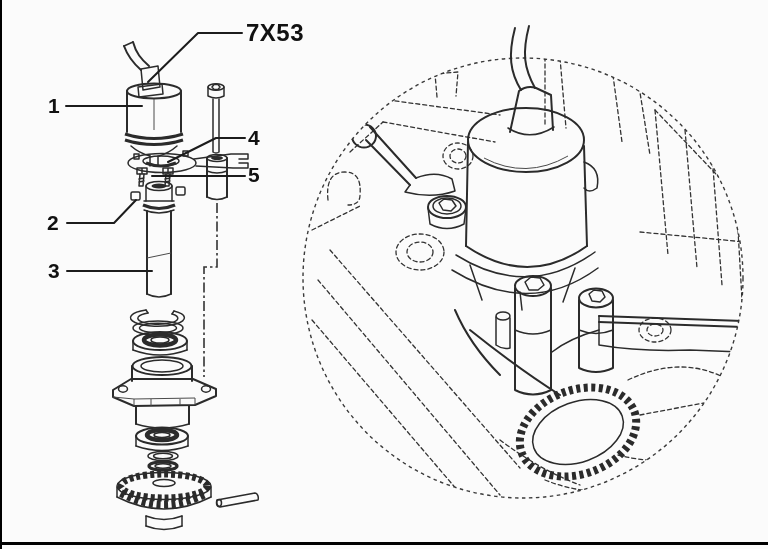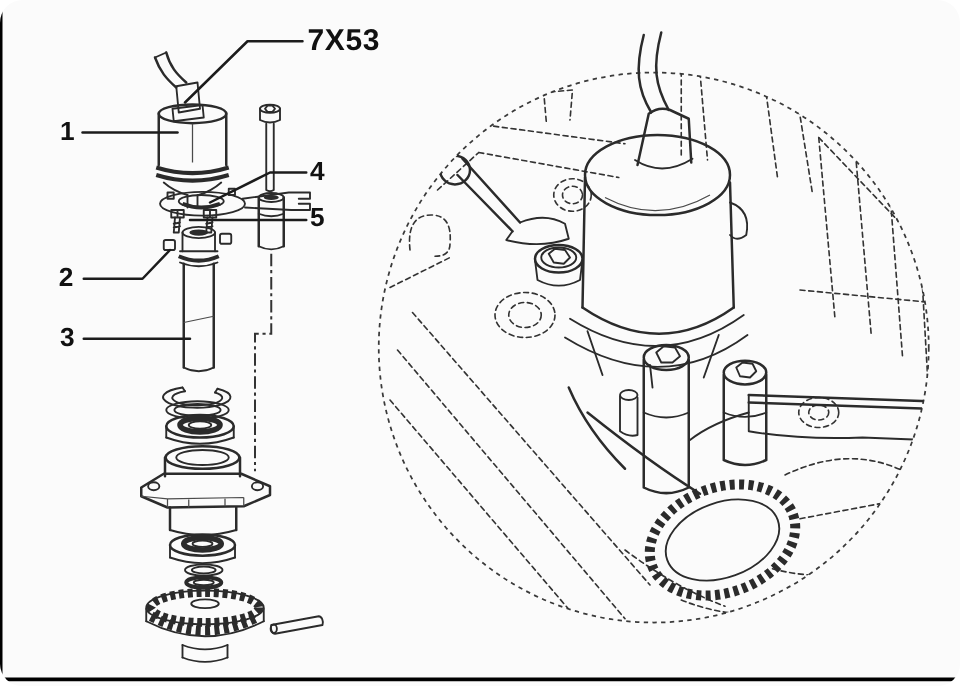--- a/index.html
+++ b/index.html
@@ -2,21 +2,20 @@
 <html><head>
 <meta charset="utf-8">
 <style>
   html,body{margin:0;padding:0;}
   .page{
     position:relative;
     width:768px;height:549px;
     background:#fbfbfb;
     overflow:hidden;
     font-family:"Liberation Sans", sans-serif;
-    border-radius:18px;
   }
   .border-left{
     position:absolute;left:0;top:0;width:2px;height:549px;background:#000;
   }
   .border-bottom{
     position:absolute;left:0;bottom:4px;width:768px;height:3px;background:#000;
   }
   svg.art{position:absolute;left:0;top:0;}
   .callout{
     position:absolute;

